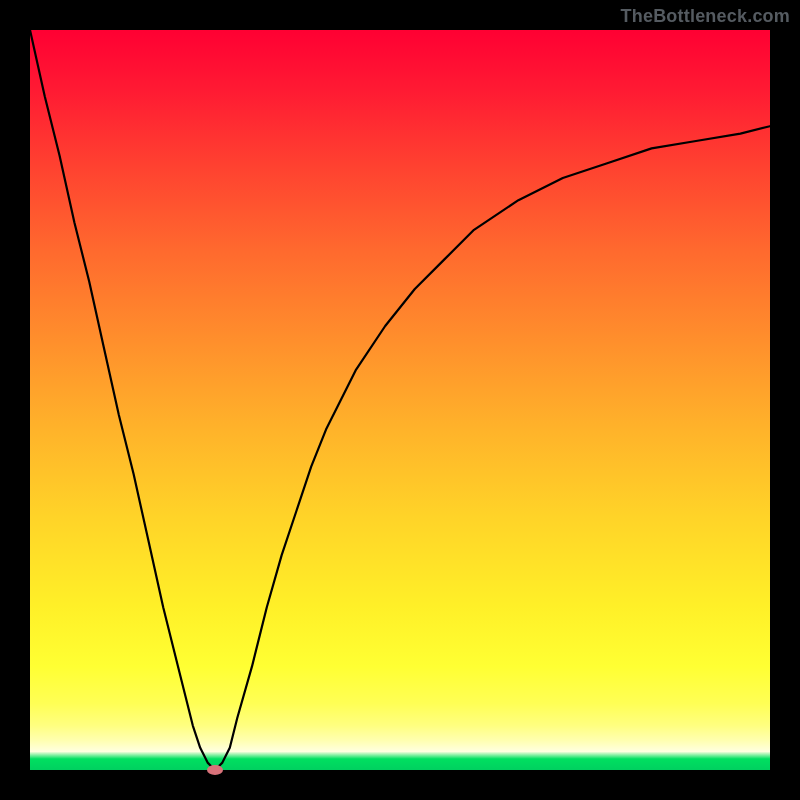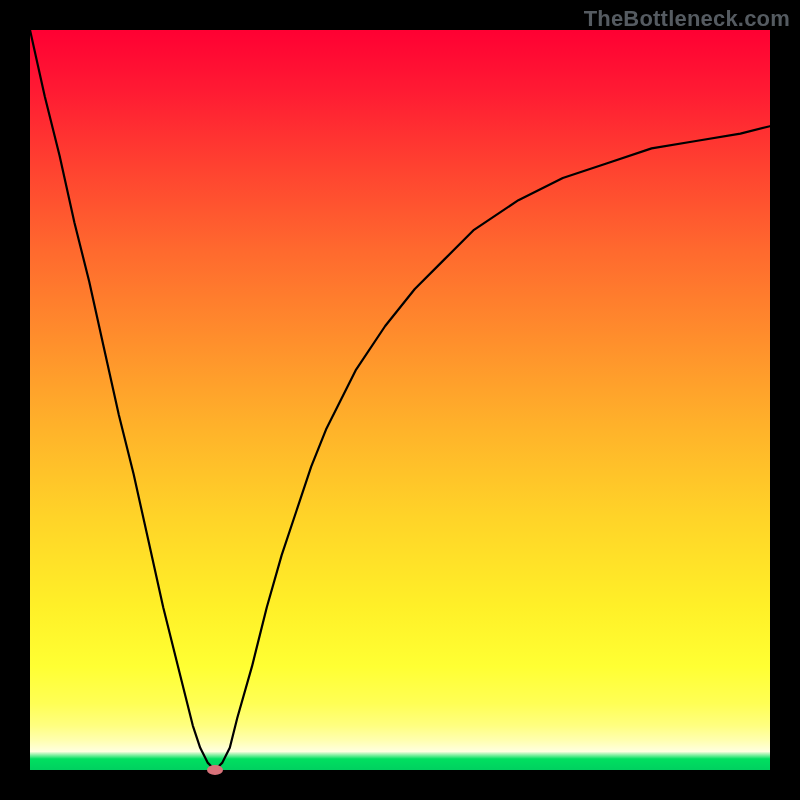--- a/index.html
+++ b/index.html
@@ -32,21 +32,21 @@
       #ffffe0 97.5%,
       #00e060 98.5%,
       #00d060 100%
     );
   }
   .watermark {
     position: absolute;
     top: 6px;
     right: 10px;
     font-family: Arial, Helvetica, sans-serif;
-    font-size: 22px;
+    font-size: 18px;
     font-weight: bold;
     color: #555b61;
     letter-spacing: 0.2px;
   }
   .curve-svg {
     position: absolute;
     left: 0; top: 0;
     width: 740px;
     height: 740px;
     display: block;

